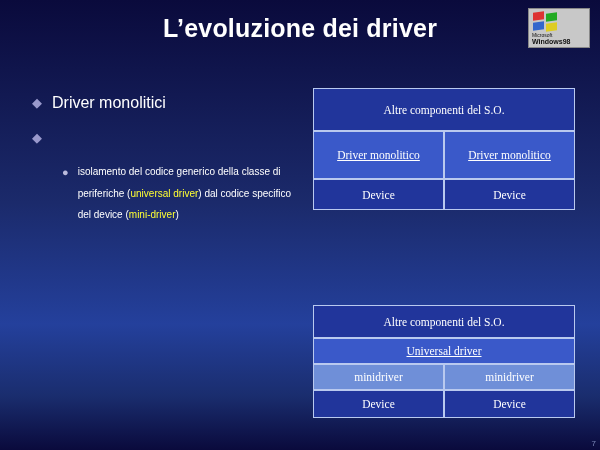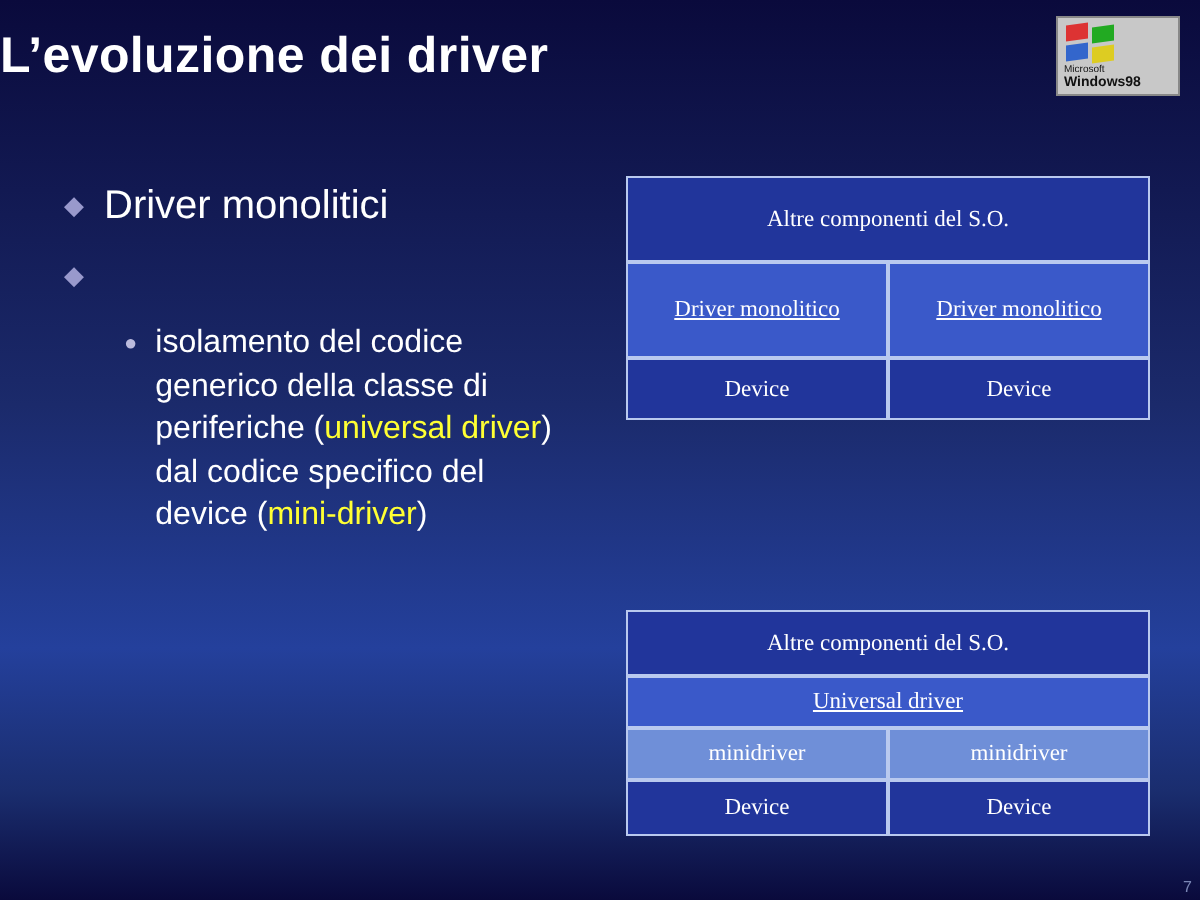--- a/index.html
+++ b/index.html
@@ -18,20 +18,21 @@
     width: 600px;
     height: 450px;
     background: linear-gradient(to bottom, #0a0a3c 0%, #1b2a6b 45%, #24409c 72%, #1a2d6e 88%, #0a0a3c 100%);
     overflow: hidden;
   }
   .title {
     position: absolute;
     top: 14px;
     left: 0;
     width: 600px;
+    text-align: center;
     color: #ffffff;
     font-size: 25px;
     font-weight: bold;
     letter-spacing: 0.2px;
   }
   .winlogo {
     position: absolute;
     top: 8px;
     right: 10px;
     width: 62px;
@@ -85,39 +86,39 @@
   }
   .b1-marker {
     color: #9999cc;
     font-size: 13px;
     line-height: 26px;
     margin-right: 10px;
     flex: 0 0 auto;
   }
   .b1-text {
     color: #ffffff;
-    font-size: 20px;
+    font-size: 16px;
     line-height: 26px;
   }
   .b2-row {
     display: flex;
     align-items: flex-start;
     margin-left: 30px;
     margin-top: 10px;
   }
   .b2-marker {
     color: #bbbbdd;
     font-size: 11px;
     line-height: 22px;
     margin-right: 9px;
     flex: 0 0 auto;
   }
   .b2-text {
     color: #ffffff;
-    font-size: 16px;
+    font-size: 10px;
     line-height: 21.5px;
     width: 215px;
   }
   .hl { color: #ffff33; }
 
   
   .diagram {
     position: absolute;
     border: 1px solid #9fb6e8;
     box-sizing: border-box;

